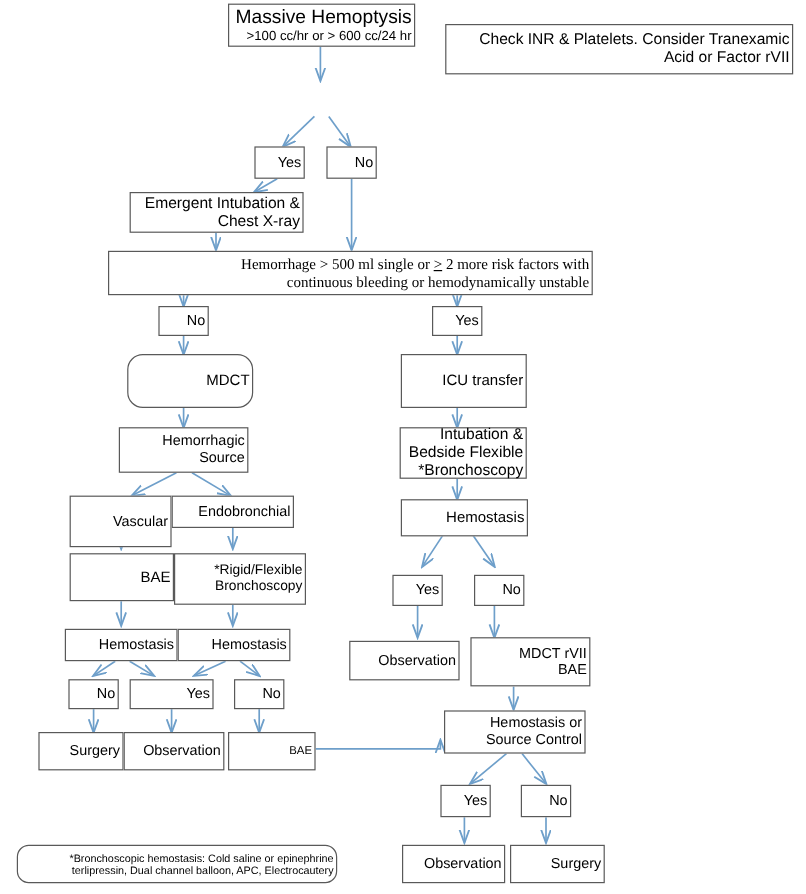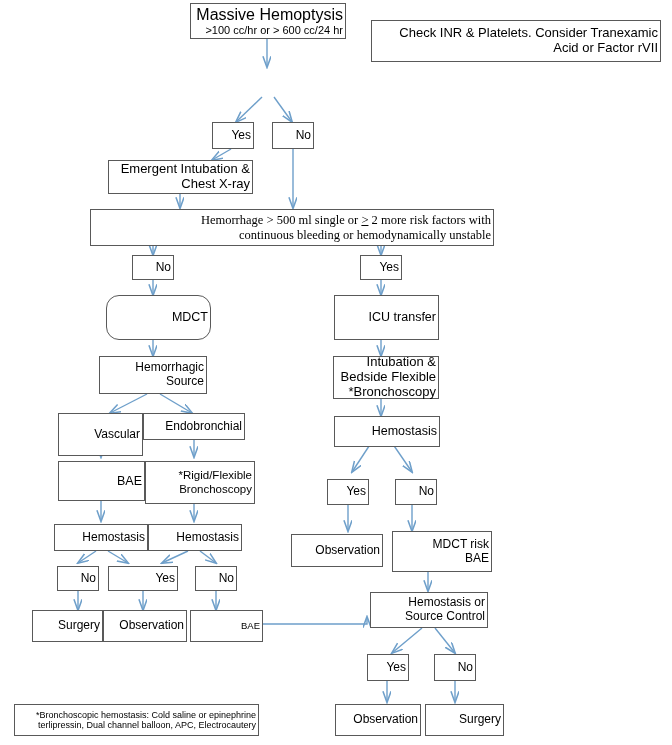--- a/index.html
+++ b/index.html
@@ -243,21 +243,21 @@
 
   <div class="node" style="left:395px;top:479px;width:42px;height:26px;">
     <span class="lbl t12">No</span>
   </div>
 
   <div class="node" style="left:291px;top:534px;width:92px;height:33px;">
     <span class="lbl t12">Observation</span>
   </div>
 
   <div class="node stackbox" style="left:392px;top:531px;width:100px;height:41px;">
-    <span class="lbl t12">MDCT risk</span>
+    <span class="lbl t12">MDCT rVII</span>
     <span class="lbl t12">BAE</span>
   </div>
 
   <div class="node stackbox" style="left:370px;top:592px;width:118px;height:36px;">
     <span class="lbl t12">Hemostasis or</span>
     <span class="lbl t12">Source Control</span>
   </div>
 
   <div class="node" style="left:367px;top:654px;width:42px;height:27px;">
     <span class="lbl t12">Yes</span>
@@ -268,18 +268,18 @@
   </div>
 
   <div class="node" style="left:335px;top:704px;width:86px;height:32px;">
     <span class="lbl t12">Observation</span>
   </div>
 
   <div class="node" style="left:425px;top:704px;width:79px;height:32px;">
     <span class="lbl t12">Surgery</span>
   </div>
 
-  <div class="node stackbox" style="left:14px;top:704px;width:245px;height:32px;">
+  <div class="node stackbox" style="left:14px;top:704px;width:267px;height:32px;border-radius:10px;">
     <span class="lbl t9">*Bronchoscopic hemostasis:  Cold saline or epinephrine</span>
     <span class="lbl t9">terlipressin, Dual channel balloon, APC, Electrocautery</span>
   </div>
 
 </div>
 
 </body></html>

